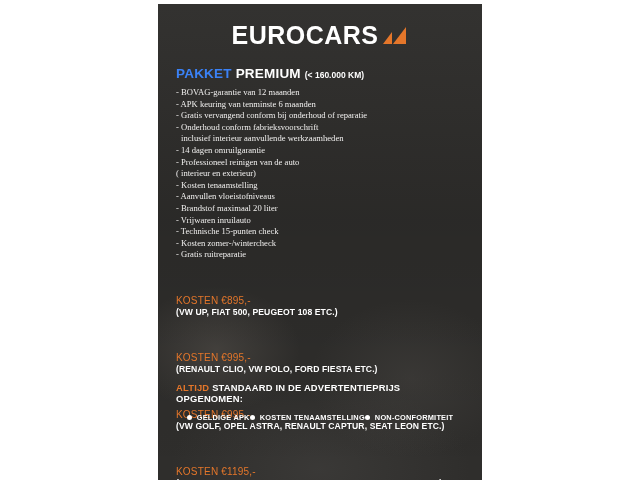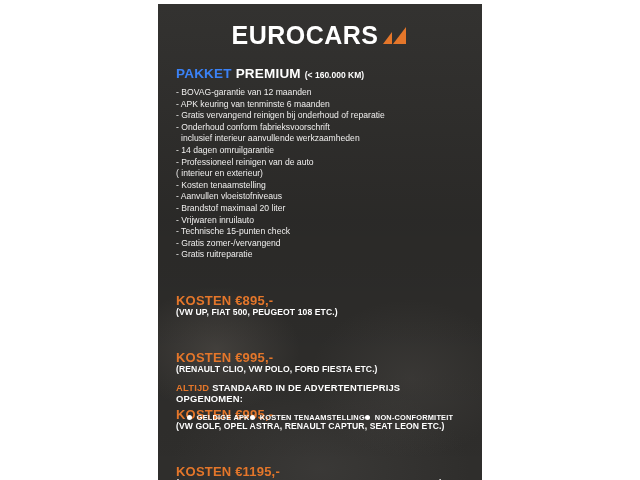--- a/index.html
+++ b/index.html
@@ -107,42 +107,43 @@
     font-weight: bold;
     color: #ffffff;
     letter-spacing: 0;
   }
 
   
   ul.feature-list {
     list-style: none;
     margin: 6px 0 0 0;
     padding: 0;
+    font-family: Liberation Serif, serif;
   }
   ul.feature-list li {
     color: #f0efee;
     font-size: 8.6px;
     line-height: 11.6px;
     white-space: nowrap;
   }
   ul.feature-list li.indent {
     padding-left: 5px;
   }
 
   
   .prices {
     margin-top: 24px;
   }
   .price-block {
     margin-bottom: 7px;
   }
   .price-block .kosten {
     color: #e4762a;
-    font-size: 13px;
-    font-weight: bold;
+    font-size: 10px;
+    font-weight: normal;
     line-height: 12px;
     letter-spacing: 0.2px;
     margin-top: 34px;
   }
   .price-block .models {
     color: #ffffff;
     font-size: 8.6px;
     font-weight: bold;
     line-height: 11px;
     letter-spacing: 0.1px;
@@ -202,32 +203,32 @@
 
       <div class="headline">
         <span class="pakket">PAKKET</span>
         <span>PREMIUM</span>
         <span class="km">(&lt; 160.000 KM)</span>
       </div>
 
       <ul class="feature-list">
         <li>- BOVAG-garantie van 12 maanden</li>
         <li>- APK keuring van tenminste 6 maanden</li>
-        <li>- Gratis vervangend reinigen bij onderhoud of reparatie</li>
+        <li>- Gratis vervangend conform bij onderhoud of reparatie</li>
         <li>- Onderhoud conform fabrieksvoorschrift</li>
         <li class="indent">inclusief interieur aanvullende werkzaamheden</li>
         <li>- 14 dagen omruilgarantie</li>
         <li>- Professioneel reinigen van de auto</li>
         <li>( interieur en exterieur)</li>
         <li>- Kosten tenaamstelling</li>
         <li>- Aanvullen vloeistofniveaus</li>
         <li>- Brandstof maximaal 20 liter</li>
         <li>- Vrijwaren inruilauto</li>
         <li>- Technische 15-punten check</li>
-        <li>- Gratis zomer-/vervangend</li>
+        <li>- Kosten zomer-/wintercheck</li>
         <li>- Gratis ruitreparatie</li>
       </ul>
 
       <div class="prices">
         <div class="price-block">
           <div class="kosten">KOSTEN €895,-</div>
           <div class="models">(VW UP, FIAT 500, PEUGEOT 108 ETC.)</div>
         </div>
         <div class="price-block">
           <div class="kosten">KOSTEN €995,-</div>

